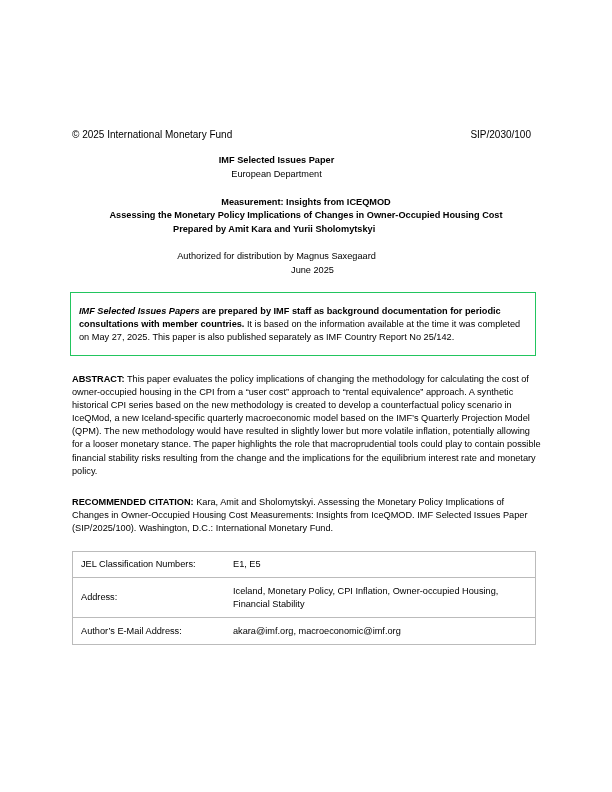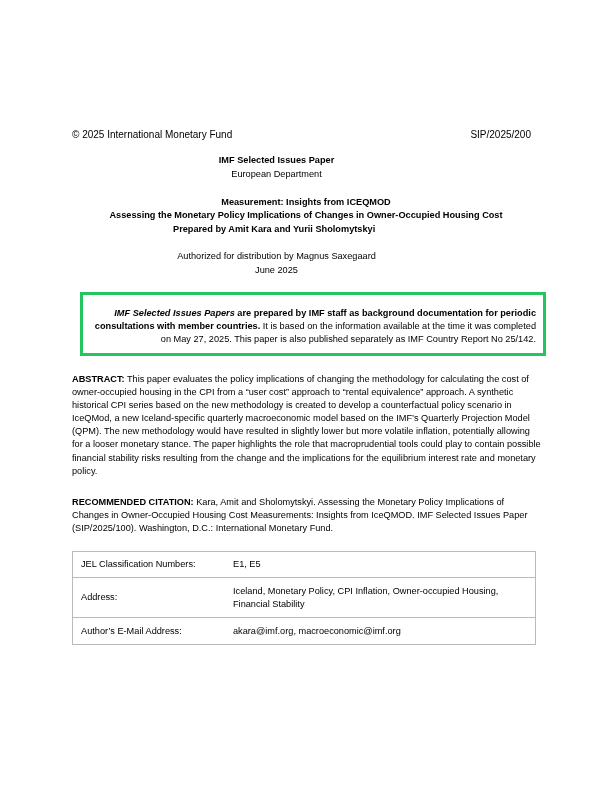--- a/index.html
+++ b/index.html
@@ -3,49 +3,49 @@
   <meta charset="utf-8">
   <style>
     html, body { margin: 0; padding: 0; background: #ffffff; }
     body { width: 612px; height: 792px; position: relative; overflow: hidden;
            font-family: "Liberation Sans", sans-serif; color: #000; font-size: 9.2px; }
     .abs { position: absolute; }
     .hdr { top: 129px; font-size: 10px; }
     .center { left: 0; width: 553px; text-align: center; }
     .bold { font-weight: bold; }
     .title { font-weight: bold; font-size: 9.2px; line-height: 13px; text-align: center; }
-    .box { left: 80px; top: 292px; width: 466px; height: 64px; border: 3px solid #22c55e;
-           box-sizing: border-box; padding: 12px 7px 0 8px; line-height: 13.2px; font-size: 9.2px; text-align: right; }
+    .box { left: 70px; top: 292px; width: 466px; height: 64px; border: 1px solid #22c55e;
+           box-sizing: border-box; padding: 12px 7px 0 8px; line-height: 13.2px; font-size: 9.2px; }
     .para { left: 72px; width: 470px; line-height: 13.1px; font-size: 9.2px; }
     table.meta { position: absolute; left: 72px; top: 551px; width: 464px; border-collapse: collapse; font-size: 9.2px; }
     table.meta td { border-top: 1px solid #bbbbbb; border-bottom: 1px solid #bbbbbb; vertical-align: middle; padding: 0 8px; line-height: 13px; }
     table.meta tr.r1 td { height: 25px; }
     table.meta tr.r2 td { height: 39px; }
     table.meta tr.r3 td { height: 26px; }
     table.meta td.label { width: 136px; }
     table.meta td:first-child { border-left: 1px solid #bbbbbb; margin-top: 35px; }
     table.meta td:last-child { border-right: 1px solid #bbbbbb; }
   </style>
 </head>
 <body>
 
 <div class="abs hdr" style="left:72px;">© 2025 International Monetary Fund</div>
-<div class="abs hdr" style="right:81px;">SIP/2025/200</div>
+<div class="abs hdr" style="right:81px;">SIP/2030/100</div>
 
 <div class="abs center bold" style="top:155px;">IMF Selected Issues Paper</div>
 <div class="abs center" style="top:169px;">European Department</div>
 
 <div class="abs title" style="left:90px; width:432px; top:196px;">
   <div>Measurement: Insights from ICEQMOD</div>
   <div>Assessing the Monetary Policy Implications of Changes in Owner-Occupied Housing Cost</div>
 </div>
 <div class="abs bold" style="left:173px; top:224px;">Prepared by Amit Kara and Yurii Sholomytskyi</div>
 
 <div class="abs center" style="top:251px;">Authorized for distribution by Magnus Saxegaard</div>
-<div class="abs center" style="top:265px;">June 2025</div>
+<div class="abs center" style="top:265px;margin-left:36px;">June 2025</div>
 
 <div class="abs box">
   <span style="font-weight:bold;font-style:italic;">IMF Selected Issues Papers</span><span style="font-weight:bold;"> are prepared by IMF staff as background documentation for periodic consultations with member countries.</span><span> It is based on the information available at the time it was completed on May 27, 2025. This paper is also published separately as IMF Country Report No 25/142.</span>
 </div>
 
 <div class="abs para" style="top:373px;">
   <span class="bold">ABSTRACT:</span><span> This paper evaluates the policy implications of changing the methodology for calculating the cost of owner-occupied housing in the CPI from a “user cost” approach to “rental equivalence” approach.   A synthetic historical CPI series based on the new methodology is created to develop a counterfactual policy scenario in IceQMod, a new Iceland-specific quarterly macroeconomic model based on the IMF’s Quarterly Projection Model (QPM). The new methodology would have resulted in slightly lower but more volatile inflation, potentially allowing for a looser monetary stance. The paper highlights the role that macroprudential tools could play to contain possible financial stability risks resulting from the change and the implications for the equilibrium interest rate and monetary policy.</span>
 </div>
 
 <div class="abs para" style="top:496px;">

